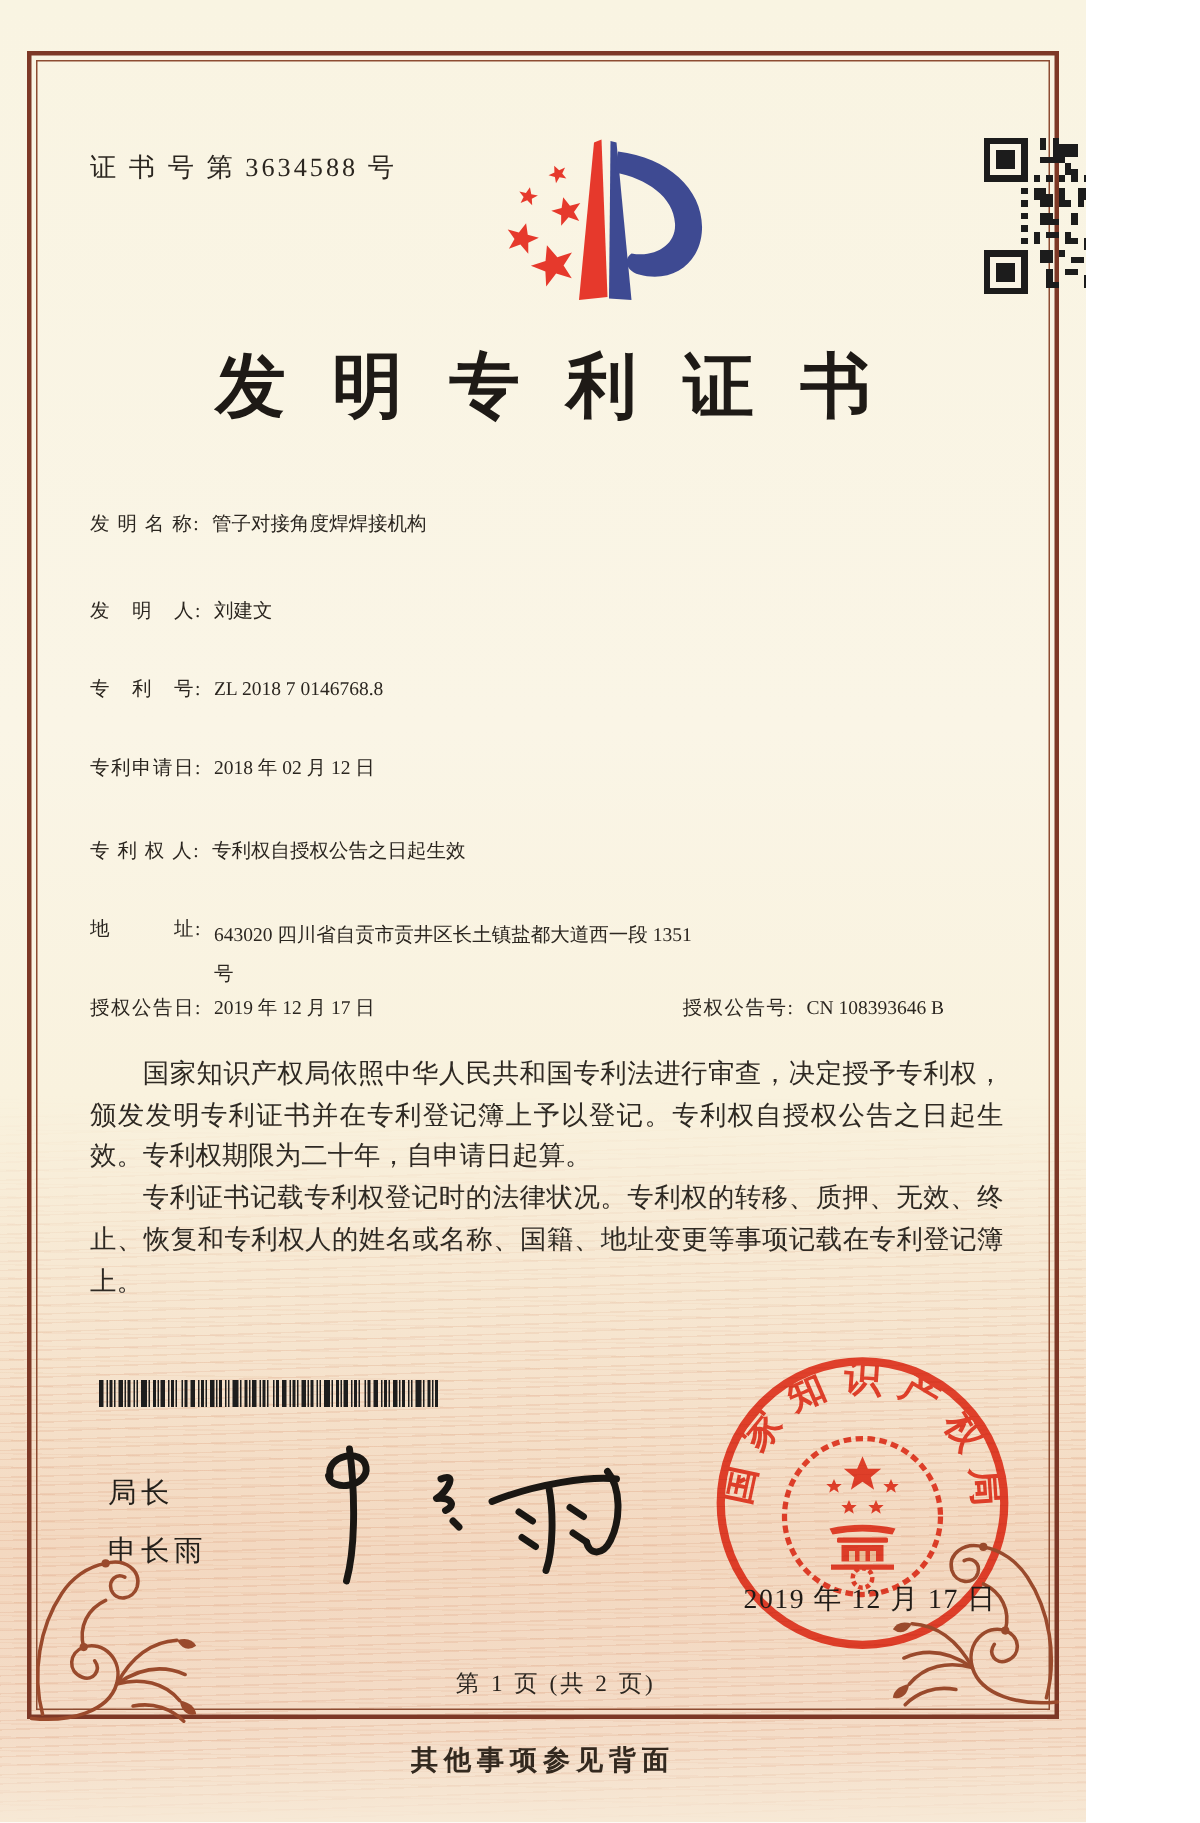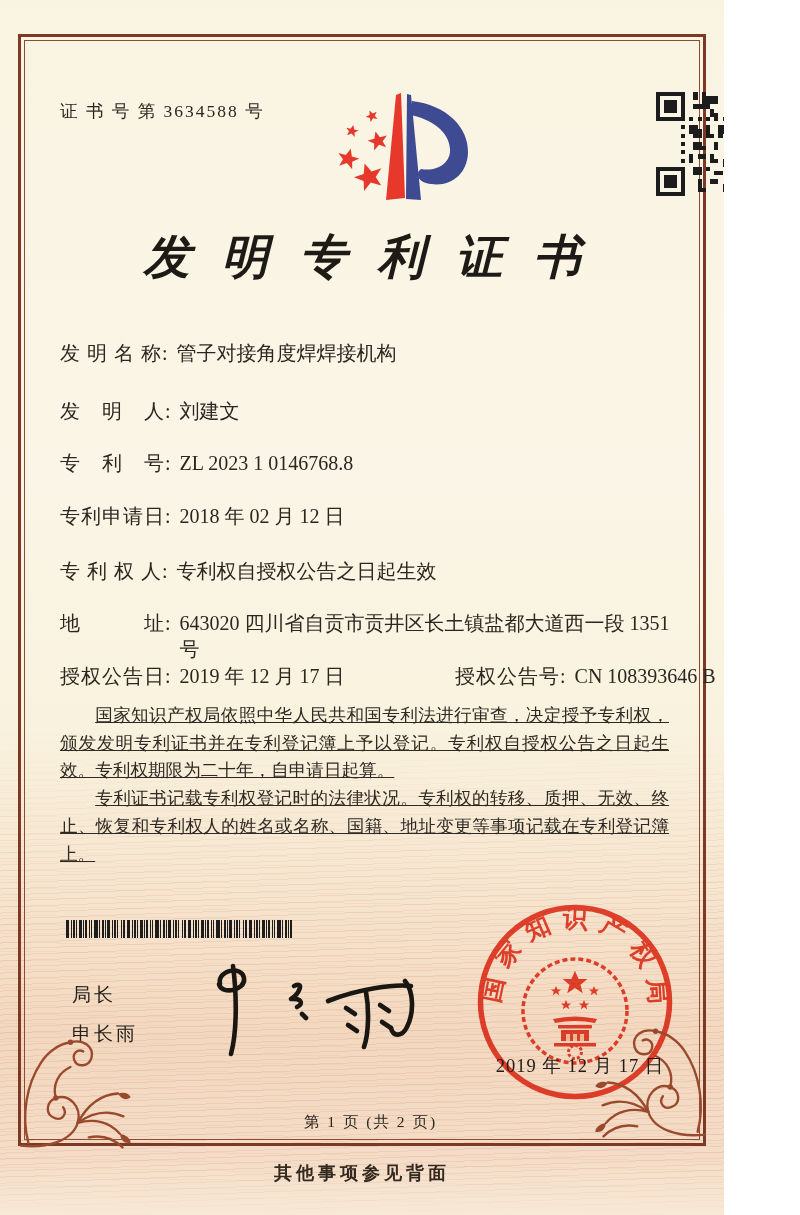--- a/index.html
+++ b/index.html
@@ -23,28 +23,28 @@
   }
   .frame-inner{position:absolute;inset:3px;border:1px solid #8d4c32;}
   .orn{position:absolute;width:120px;height:128px;z-index:3;}
   .orn-left{left:15px;top:1024px;}
   .orn-right{right:13px;top:1013px;transform:scaleX(-1);}
   .cert-no{position:absolute;left:60px;top:99px;font-size:17.5px;letter-spacing:2px;color:#2b2620;}
   .logo{position:absolute;left:322px;top:70px;width:160px;height:140px;}
   .qr{position:absolute;left:656px;top:92px;width:104px;height:104px;}
   .title{
     position:absolute;left:0;right:0;top:226px;text-align:center;
-    font-size:47px;font-weight:bold;letter-spacing:.66em;text-indent:.66em;color:#1e1a16;font-style:italic;
-  }
-  .row{position:absolute;left:60px;font-size:20px;color:#2b2620;white-space:nowrap;}
+    font-size:47px;font-weight:bold;letter-spacing:.66em;text-indent:.66em;color:#1e1a16;
+  }
+  .row{position:absolute;left:60px;font-size:13px;color:#2b2620;white-space:nowrap;}
   .row .lbl{letter-spacing:1px;}
   .row .val{margin-left:9px;}
   .addr-val{display:inline-block;vertical-align:top;margin-left:9px;line-height:26px;}
   .body-text{position:absolute;left:60px;right:55px;top:702px;font-size:17.6px;line-height:27.7px;color:#2e2923;text-align:justify;}
-  .body-text p{margin:0;text-indent:2em;text-decoration:underline;}
+  .body-text p{margin:0;text-indent:2em;}
   .barcode{position:absolute;left:66px;top:920px;width:226px;height:18px;}
   .signer{position:absolute;left:72px;top:982px;font-size:19px;letter-spacing:3px;color:#24201b;}
   .signer div{margin-bottom:13px;}
   .signature{position:absolute;left:198px;top:948px;width:236px;height:114px;}
   .seal{position:absolute;left:472px;top:899px;width:206px;height:206px;mix-blend-mode:multiply;opacity:.96;}
   .seal-date{position:absolute;left:488px;top:1053px;width:184px;text-align:center;font-size:18.5px;letter-spacing:1px;color:#1f1b17;z-index:4;}
   .page-no{position:absolute;left:0;right:0;top:1112px;text-align:center;font-size:15.5px;letter-spacing:2px;color:#2b2620;padding-left:17px;}
   .back-note{position:absolute;left:0;right:0;top:1161px;text-align:center;font-size:18px;font-weight:600;letter-spacing:4px;color:#33291f;}
 </style>
 </head>
@@ -96,21 +96,21 @@
 
   <div class="title">发明专利证书</div>
 
   <div class="row" style="top:340px">
     <span class="lbl">发 明 名 称</span><span>:</span><span class="val">管子对接角度焊焊接机构</span>
   </div>
   <div class="row" style="top:398px">
     <span class="lbl">发　明　人</span><span>:</span><span class="val">刘建文</span>
   </div>
   <div class="row" style="top:450px">
-    <span class="lbl">专　利　号</span><span>:</span><span class="val">ZL 2023 1 0146768.8</span>
+    <span class="lbl">专　利　号</span><span>:</span><span class="val">ZL 2018 7 0146768.8</span>
   </div>
   <div class="row" style="top:503px">
     <span class="lbl">专利申请日</span><span>:</span><span class="val">2018 年 02 月 12 日</span>
   </div>
   <div class="row" style="top:558px">
     <span class="lbl">专 利 权 人</span><span>:</span><span class="val">专利权自授权公告之日起生效</span>
   </div>
   <div class="row" style="top:610px">
     <span class="lbl">地　　　址</span><span>:</span><span class="addr-val"><span>643020 四川省自贡市贡井区长土镇盐都大道西一段 1351</span><br><span>号</span></span>
   </div>

